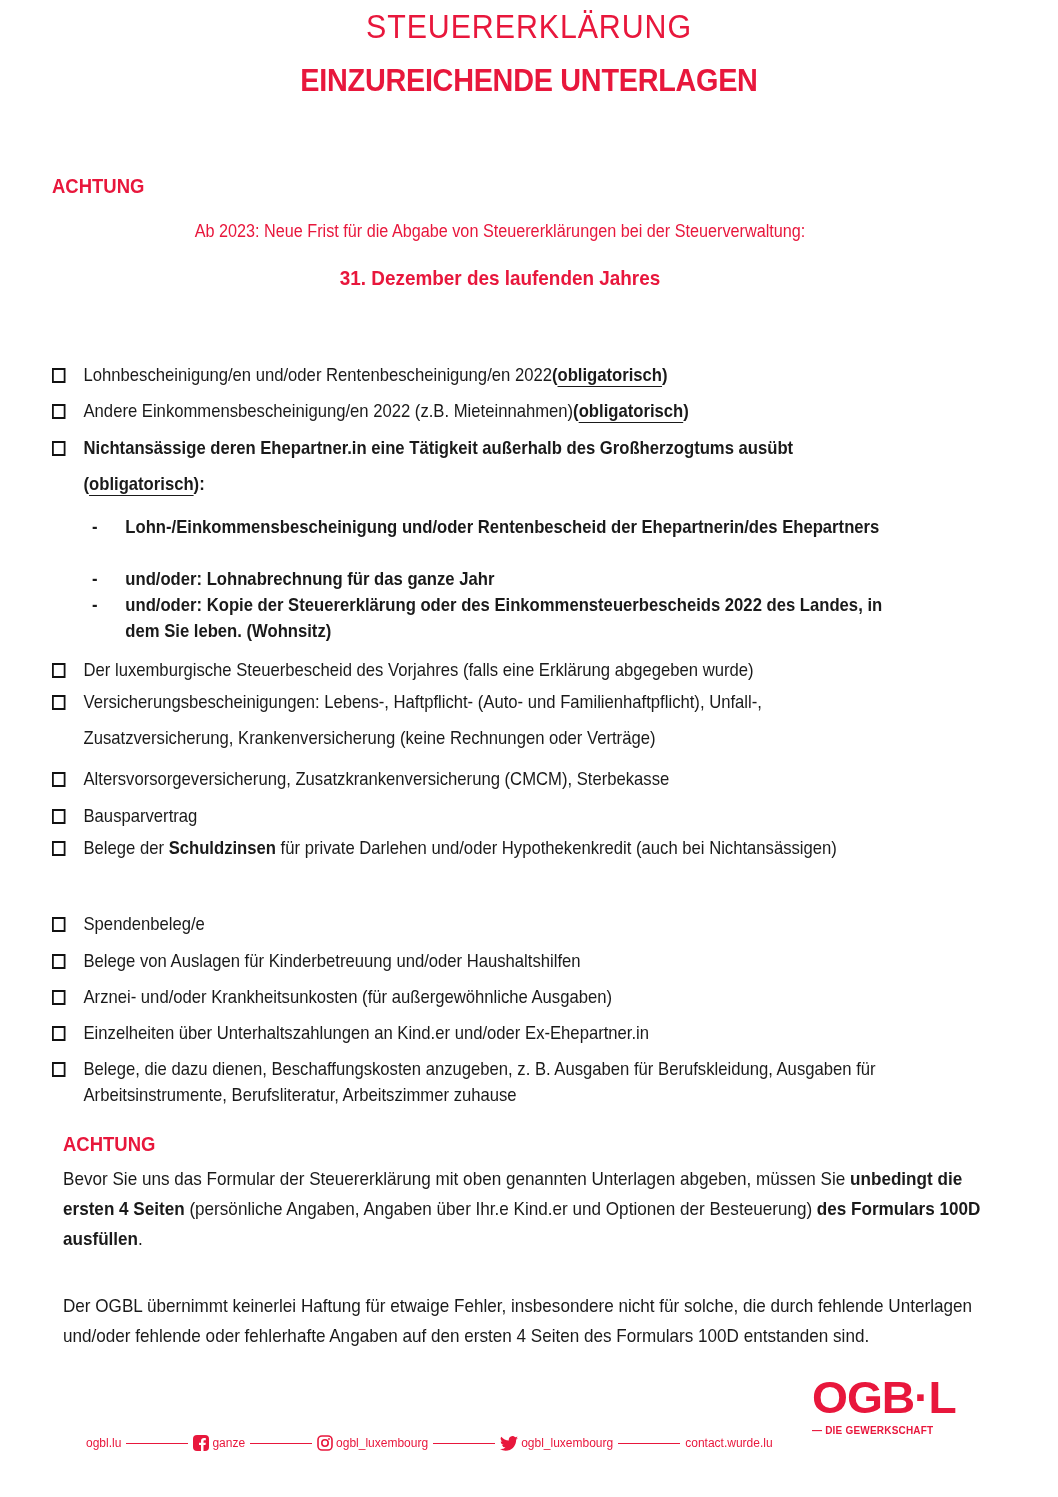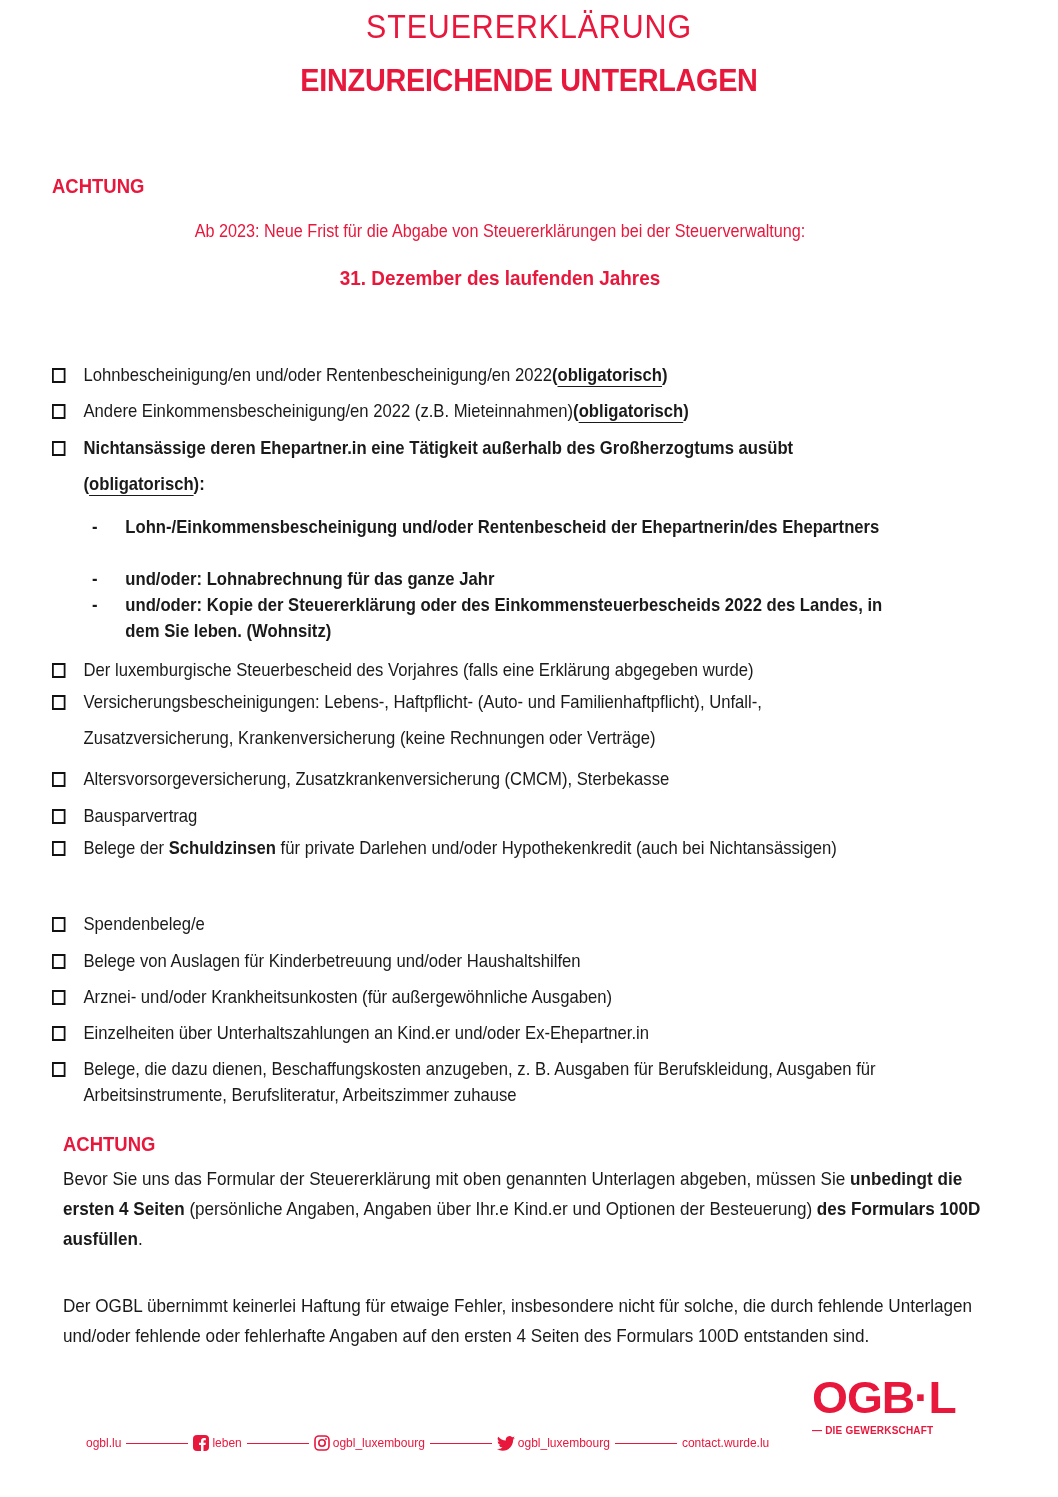--- a/index.html
+++ b/index.html
@@ -184,21 +184,21 @@
 
 <div class="footer">
   <span>ogbl.lu</span>
   <span class="line"></span>
   <span class="icon">
     <svg width="16" height="16" viewBox="0 0 16 16">
         <rect x="0" y="0" width="16" height="16" rx="4" fill="#e8173c"></rect>
         <path d="M10.5 16V10h2l.3-2.3h-2.3V6.3c0-.7.2-1.1 1.1-1.1h1.2V3.1c-.2 0-.9-.1-1.8-.1-1.8 0-3 1.1-3 3.1v1.6H6V10h2v6z" fill="#fff"></path>
       </svg>
   </span>
-  <span>leben</span>
+  <span>ganze</span>
   <span class="line"></span>
   <span class="icon">
     <svg width="16" height="16" viewBox="0 0 16 16">
         <rect x="1" y="1" width="14" height="14" rx="4" fill="none" stroke="#e8173c" stroke-width="1.6"></rect>
         <circle cx="8" cy="8" r="3.2" fill="none" stroke="#e8173c" stroke-width="1.6"></circle>
         <circle cx="12" cy="4" r="0.9" fill="#e8173c"></circle>
       </svg>
   </span>
   <span>ogbl_luxembourg</span>
   <span class="line"></span>

